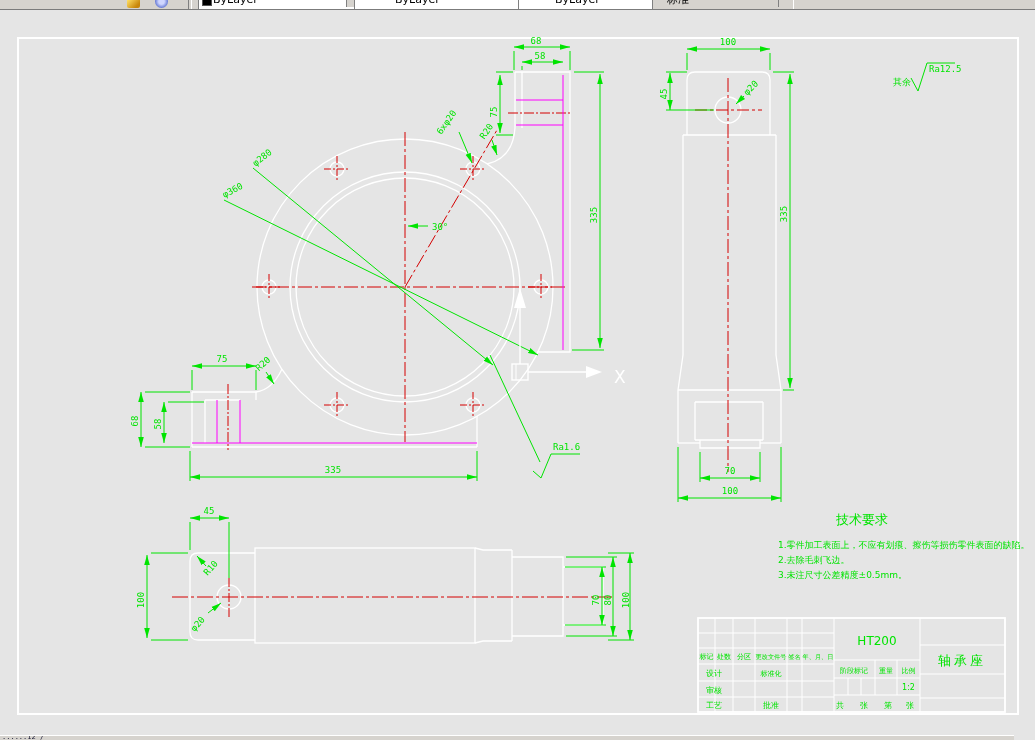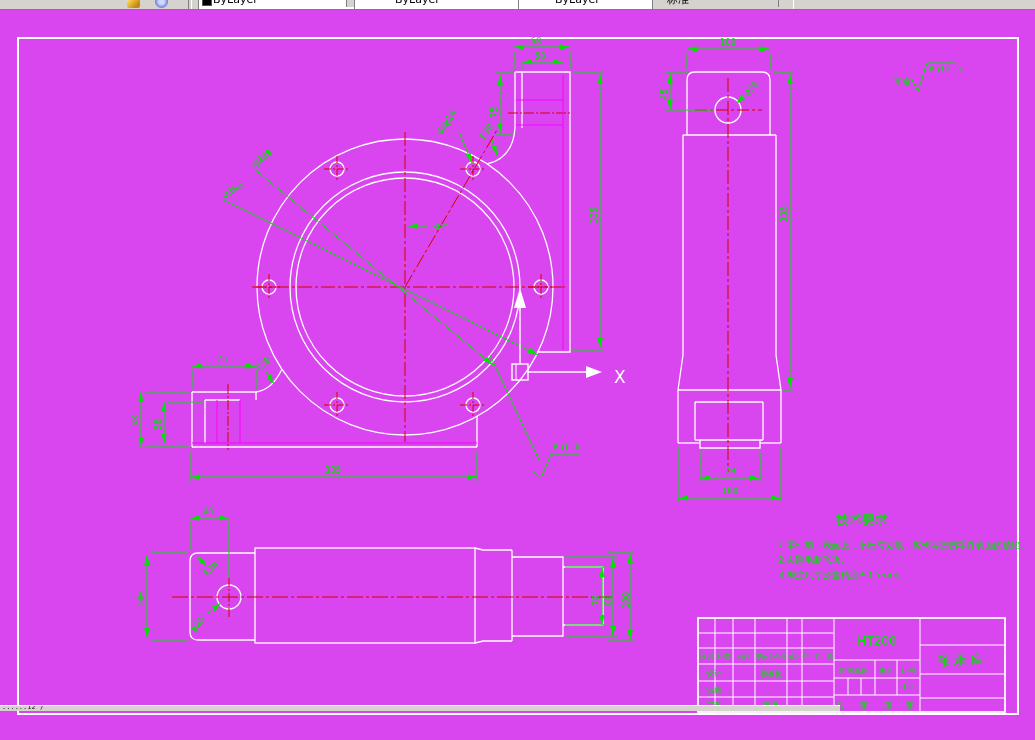--- a/index.html
+++ b/index.html
@@ -1,30 +1,30 @@
 <!DOCTYPE html>
 <html><head>
 <meta charset="utf-8">
 <style>
   html,body{margin:0;padding:0;background:#000;width:1035px;height:740px;overflow:hidden;
     font-family:"DejaVu Sans",sans-serif;}
-  .stage{position:relative;width:1035px;height:740px;background:#d946ef;}
+  .stage{position:relative;width:1035px;height:740px;background:#e5e5e5;}
   
   .toolbar{position:absolute;top:0;left:0;width:1035px;height:9px;background:#d6d3ce;
     border-bottom:1px solid #7b7b7b;overflow:hidden;z-index:5;}
   .tb-icon{position:absolute;width:13px;height:13px;top:-5px;border-radius:2px;}
   .tb-sep{position:absolute;top:-4px;width:2px;height:14px;border-left:1px solid #808080;border-right:1px solid #fff;}
   .combo{position:absolute;top:-11px;height:19px;background:#fff;border:1px solid;
     border-color:#808080 #fff #fff #808080;font:11px "DejaVu Sans",sans-serif;color:#000;
     padding-left:14px;line-height:19px;white-space:nowrap;}
   .combo .swatch{position:absolute;left:3px;top:6px;width:8px;height:8px;background:#000;border:1px solid #555;}
   .combo .dd{position:absolute;right:0;top:0;width:14px;height:17px;background:#d6d3ce;
     border-left:1px solid #808080;}
   
-  .statusbar{position:absolute;left:0;top:705px;width:840px;height:5px;background:#d6d3ce;
+  .statusbar{position:absolute;left:0;top:735px;width:1014px;height:5px;background:#d6d3ce;
     border-top:1px solid #fff;overflow:hidden;z-index:5;text-decoration:underline;}
   .statusbar .cmdtxt{position:absolute;left:2px;top:-3px;font:7px "DejaVu Sans Mono",monospace;color:#1a1a33;}
   svg{position:absolute;top:0;left:0;}
   text{user-select:none;}
   .gt{fill:#00e400;font-family:"DejaVu Sans Mono",monospace;font-size:9px;}
   .gcn{fill:#00e400;font-family:"DejaVu Sans",sans-serif;}
   .wt{fill:#ffffff;font-family:"DejaVu Sans",sans-serif;}
 </style>
 </head>
 <body>

